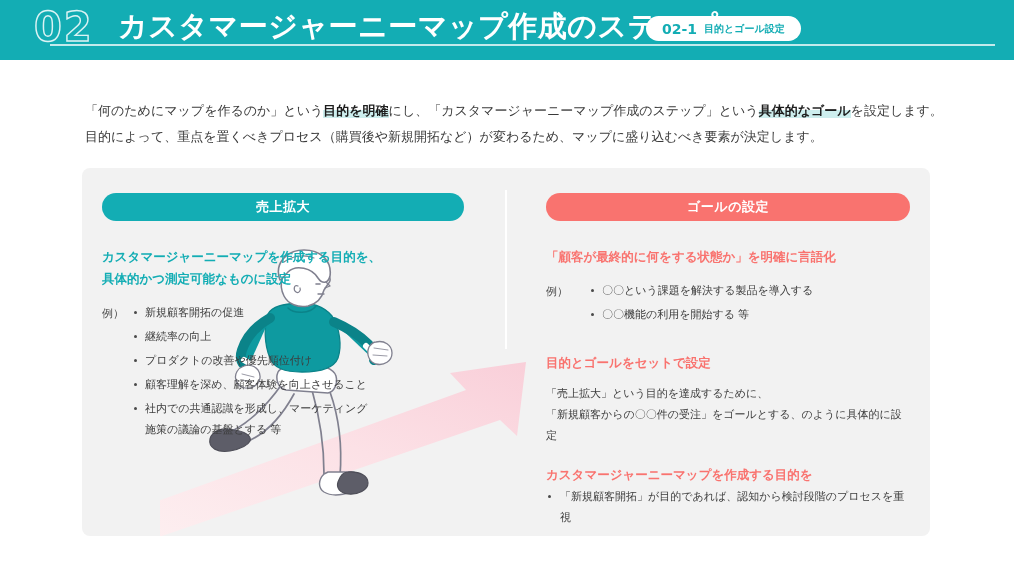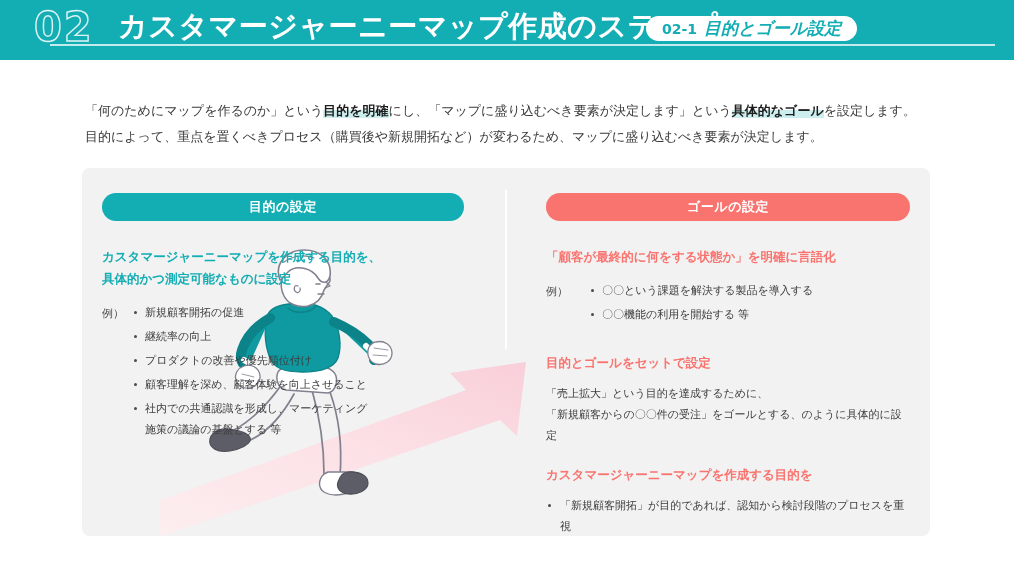--- a/index.html
+++ b/index.html
@@ -71,24 +71,23 @@
     gap: 7px;
     white-space: nowrap;
   }
   .header-badge .badge-num {
     font-size: 14px;
     font-weight: 700;
     color: #13adb4;
     font-family: "DejaVu Sans", sans-serif;
   }
   .header-badge .badge-label {
-    font-size: 17px;
+    font-size: 10px;
     font-weight: 700;
     color: #13adb4;
-    font-style: italic;
   }
 
   
   .lead {
     position: absolute;
     left: 85px;
     top: 98px;
     width: 860px;
     font-size: 13px;
     line-height: 26px;
@@ -208,21 +207,20 @@
     margin-top: 9px;
     font-size: 11px;
     line-height: 21px;
     color: #3d3d3d;
   }
   .gap-1 { height: 24px; }
   .gap-2 { height: 18px; }
 
   ul.bul2 {
     list-style: none;
-    margin-top: 9px;
   }
   ul.bul2 > li {
     position: relative;
     padding-left: 14px;
     font-size: 11px;
     line-height: 21px;
     color: #3d3d3d;
     margin-bottom: 9px;
   }
   ul.bul2 > li::before {
@@ -245,21 +243,21 @@
     <div class="header-rule"></div>
     <div class="header-num">02</div>
     <div class="header-title">カスタマージャーニーマップ作成のステップ</div>
     <div class="header-badge">
       <span class="badge-num">02-1</span>
       <span class="badge-label">目的とゴール設定</span>
     </div>
   </div>
 
   <div class="lead">
-    <div><span>「何のためにマップを作るのか」という</span><span class="em">目的を明確</span><span>にし、「マップに盛り込むべき要素が決定します」という</span><span class="em">具体的なゴール</span><span>を設定します。</span></div>
+    <div><span>「何のためにマップを作るのか」という</span><span class="em">目的を明確</span><span>にし、「カスタマージャーニーマップ作成のステップ」という</span><span class="em">具体的なゴール</span><span>を設定します。</span></div>
     <div>目的によって、重点を置くべきプロセス（購買後や新規開拓など）が変わるため、マップに盛り込むべき要素が決定します。</div>
   </div>
 
   <div class="panel"></div>
 
   <div class="illo">
     <svg width="420" height="314" viewBox="0 0 420 314" xmlns="http://www.w3.org/2000/svg">
       <defs>
         <linearGradient id="arrowGrad" x1="0" y1="1" x2="1" y2="0">
           <stop offset="0%" stop-color="#fdf0f1"></stop>
@@ -315,21 +313,21 @@
         <path d="M 138 64 C 134 62 133 68 136 70 C 139 72 141 68 140 66" stroke-width="1.2"></path>
 
         <path d="M 128 86 C 134 92 150 92 156 84" stroke="#0b8389" stroke-width="1.5"></path>
       </g>
     </svg>
   </div>
 
   <div class="panel-divider"></div>
 
   <div class="col col-left">
-    <div class="pill pill-teal">目的の設定</div>
+    <div class="pill pill-teal">売上拡大</div>
 
     <div class="sub-teal">
       <div>カスタマージャーニーマップを作成する目的を、</div>
       <div>具体的かつ測定可能なものに設定</div>
     </div>
 
     <div class="ex-block">
       <div class="ex-label">例）</div>
       <ul class="bul ex-list">
         <li>新規顧客開拓の促進</li>

